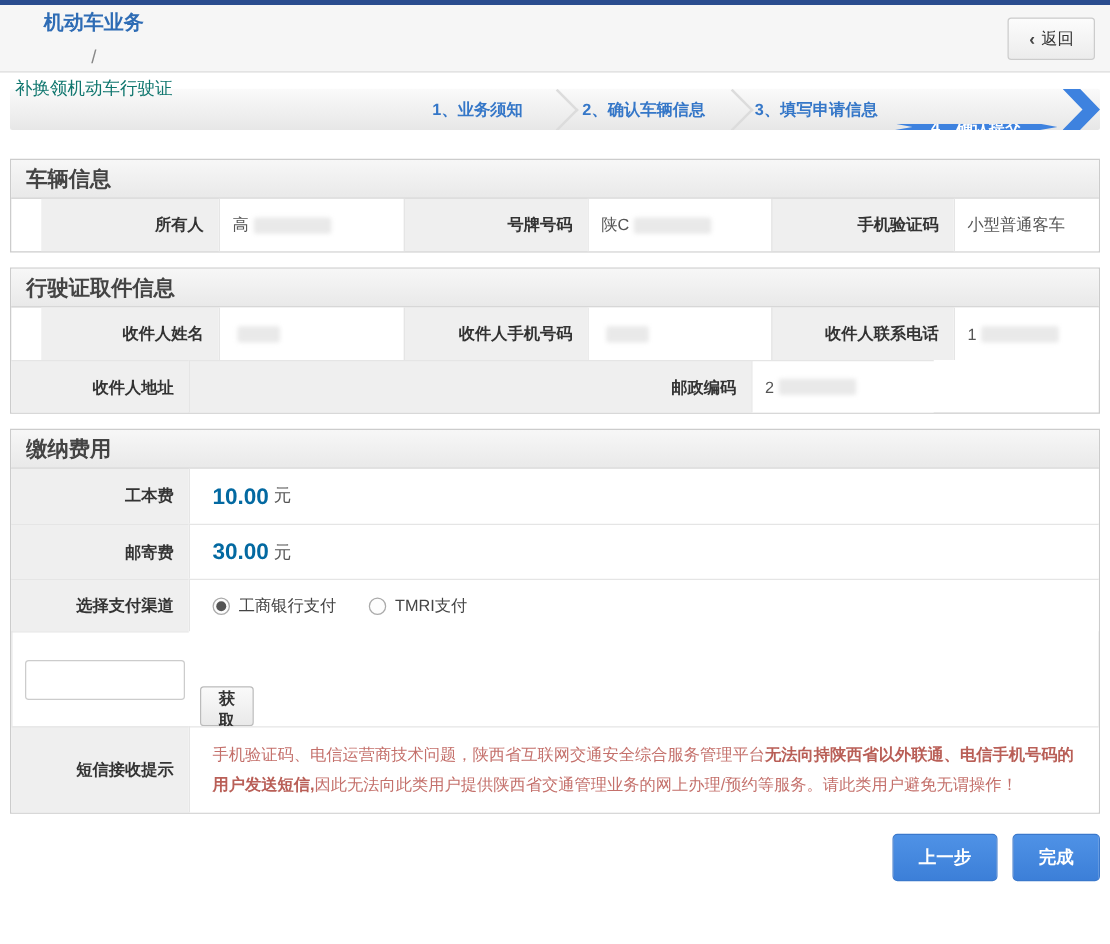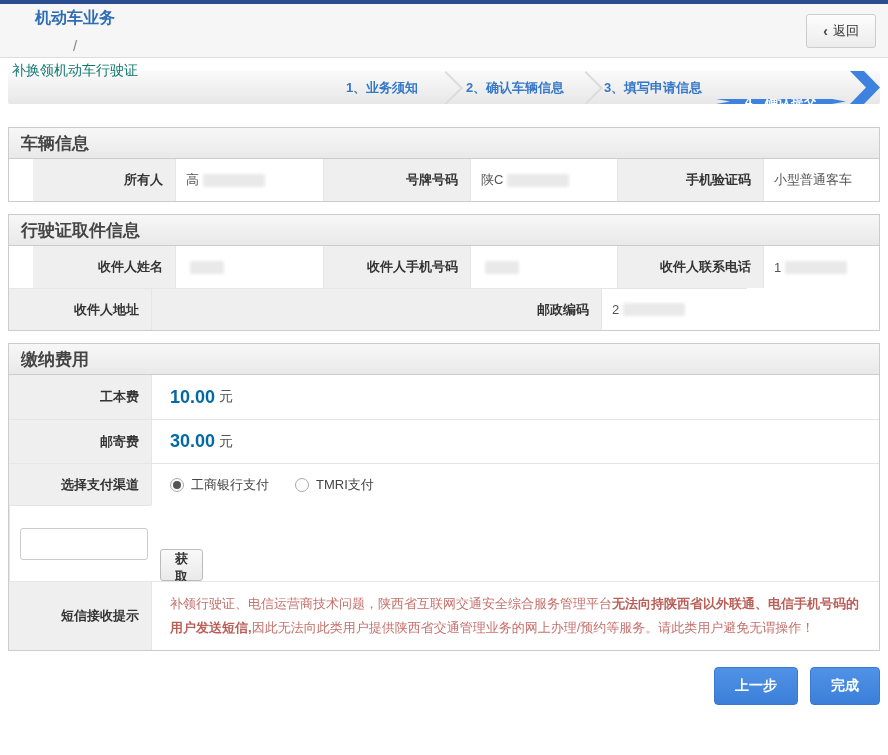--- a/index.html
+++ b/index.html
@@ -204,21 +204,21 @@
     <div class="cell value row-border code-row" style="min-height:46px;">
       <input class="code-input" type="text" value="" style="">
       <button class="code-btn">获取验证码</button>
     </div>
   </div>
 
   <div class="grid grid-2">
     <div class="cell label no-left row-border notice-cell">短信接收提示</div>
     <div class="cell value row-border notice-cell">
       <div class="notice-text">
-        <span>补领行驶证、电信运营商技术问题，陕西省互联网交通安全综合服务管理平台</span><b>无法向持陕西省以外联通、电信手机号码的用户发送短信,</b><span>因此无法向此类用户提供陕西省交通管理业务的网上办理/预约等服务。请此类用户避免无谓操作！</span>
+        <span>手机验证码、电信运营商技术问题，陕西省互联网交通安全综合服务管理平台</span><b>无法向持陕西省以外联通、电信手机号码的用户发送短信,</b><span>因此无法向此类用户提供陕西省交通管理业务的网上办理/预约等服务。请此类用户避免无谓操作！</span>
       </div>
     </div>
   </div>
 </div>
 
 <div class="actions">
   <button class="primary-btn">上一步</button>
   <button class="primary-btn">完成</button>
 </div>
 

